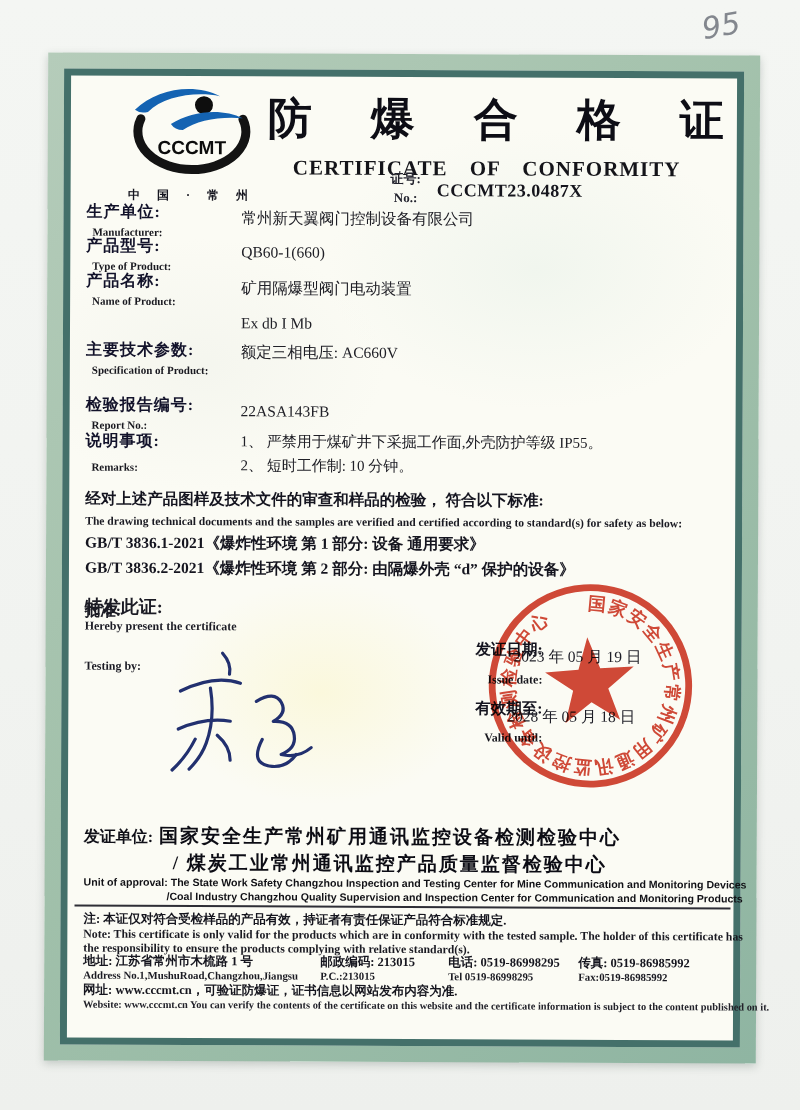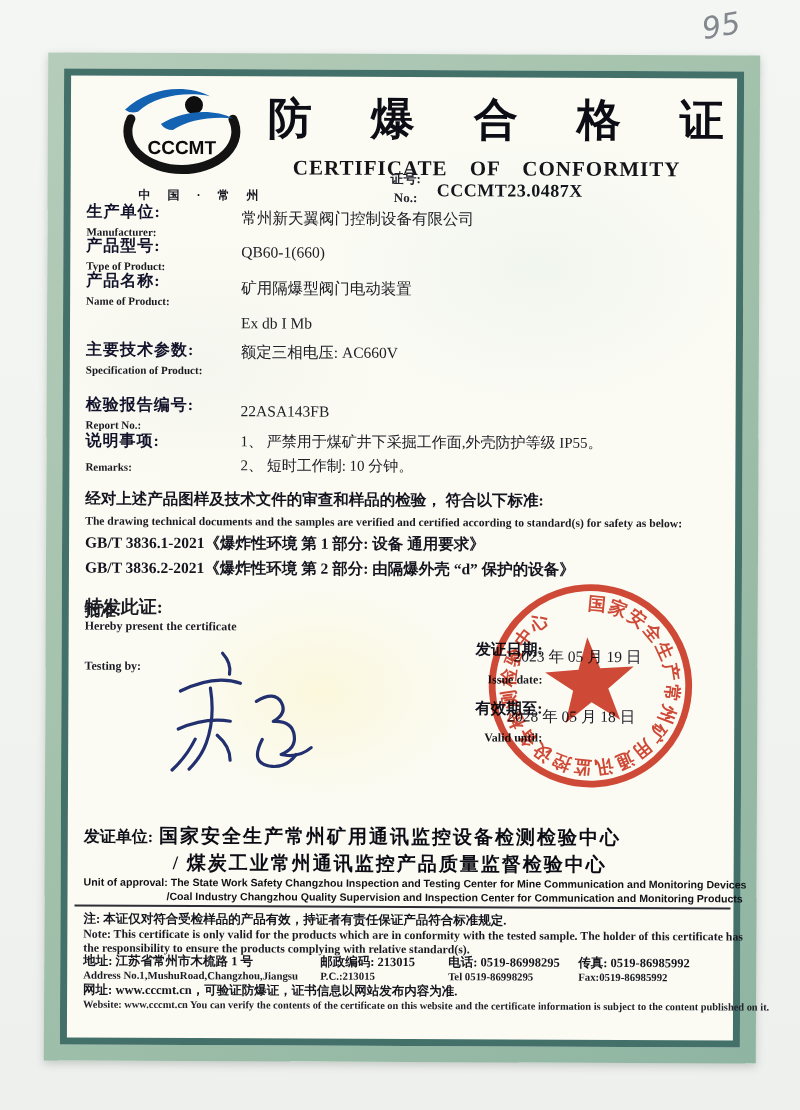--- a/index.html
+++ b/index.html
@@ -27,33 +27,33 @@
   .page{
     position:absolute;inset:16px;
     border:7px solid #44706a;
     background:
       radial-gradient(220px 160px at 38% 64%, rgba(250,240,160,.28), rgba(250,240,160,0) 70%),
       radial-gradient(300px 200px at 70% 20%, rgba(210,230,220,.25), rgba(210,230,220,0) 70%),
       radial-gradient(260px 180px at 20% 30%, rgba(235,238,230,.4), rgba(235,238,230,0) 70%),
       #fbfbf4;
   }
   
-  .logo{position:absolute;left:50px;top:30px;width:168px;text-align:right;}
+  .logo{position:absolute;left:60px;top:30px;width:168px;text-align:center;}
   .logo-region{margin-top:8px;font-size:12px;font-weight:bold;letter-spacing:7px;color:#15151f;}
   .title-block{position:absolute;left:196px;top:36px;width:486px;text-align:center;}
   .title-cn{font-size:44px;font-weight:600;letter-spacing:24px;text-indent:24px;color:#0d0d15;white-space:nowrap;}
   .title-en{margin-top:7px;font-size:21px;font-weight:600;letter-spacing:1px;word-spacing:16px;color:#141419;}
   .certno-row{position:absolute;left:196px;top:116px;width:486px;display:flex;justify-content:center;align-items:center;gap:16px;}
   .certno-labels{display:flex;flex-direction:column;gap:2px;text-align:left;align-items:center;}
   .certno-labels span{font-size:13px;font-weight:bold;color:#23232e;}
   .certno-value{font-size:18px;font-weight:bold;letter-spacing:.5px;color:#15151d;padding-top:4px;}
   
   .flabel{position:absolute;left:39px;width:160px;}
   .flabel-cn{font-size:16px;font-weight:bold;color:#12122a;letter-spacing:1px;white-space:nowrap;}
-  .flabel-en{margin-top:3px;font-size:11px;font-weight:bold;color:#18181f;white-space:nowrap;}
+  .flabel-en{margin-top:3px;font-size:11px;font-weight:bold;color:#18181f;white-space:nowrap;margin-left:6px;}
   .fvalue{position:absolute;left:194px;font-size:15.5px;color:#202027;white-space:nowrap;}
   .remark-line{position:absolute;left:194px;font-size:15px;color:#202027;white-space:nowrap;}
   
   .std-intro-cn{position:absolute;left:39px;top:436px;font-size:15.5px;font-weight:bold;color:#14141f;white-space:nowrap;}
   .std-intro-en{position:absolute;left:39px;top:462px;font-size:11.6px;font-weight:600;color:#1a1a22;white-space:nowrap;}
   .std-item{position:absolute;left:39px;font-size:15.5px;font-weight:bold;color:#15151f;white-space:nowrap;}
   
   .present-cn{position:absolute;left:39px;top:542px;font-size:18px;font-weight:bold;}
   .present-en{position:absolute;left:39px;top:566px;font-size:12px;font-weight:600;}
   .approve-cn{position:absolute;left:39px;top:548px;font-size:15.5px;font-weight:bold;}

